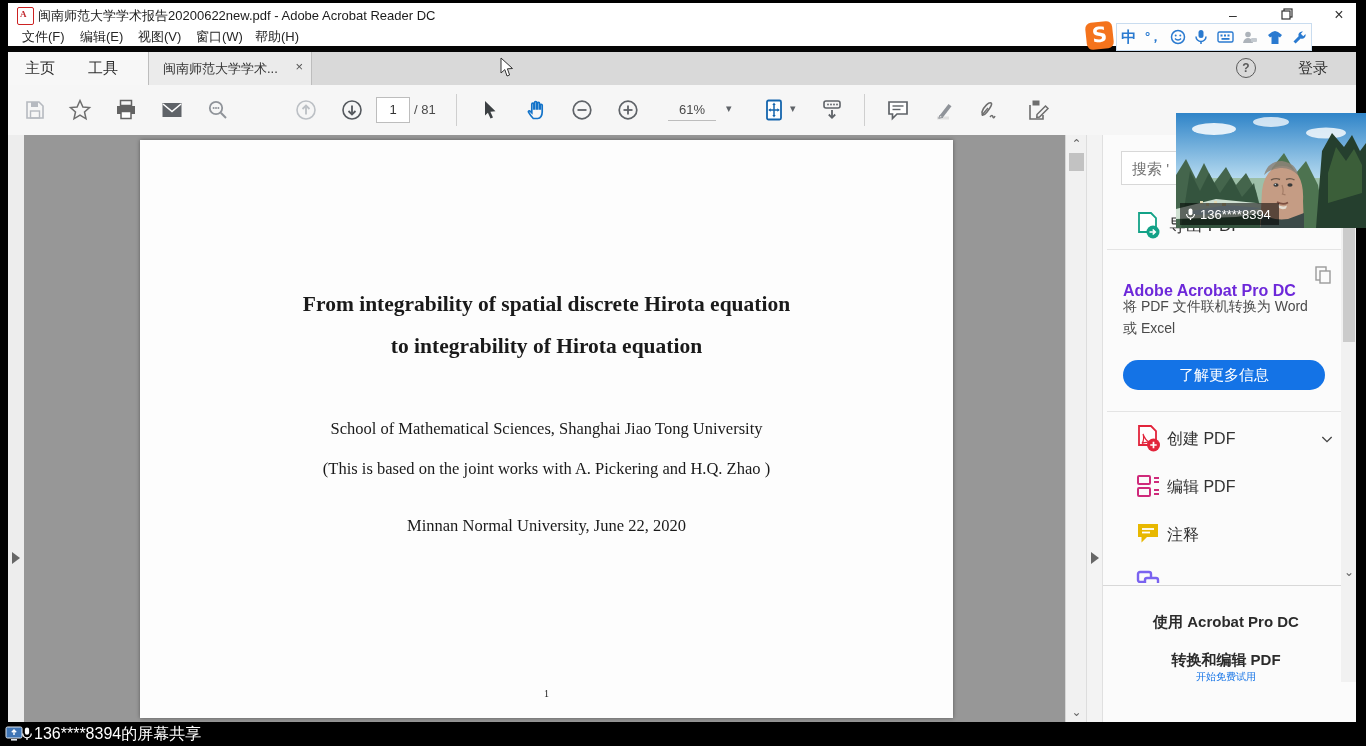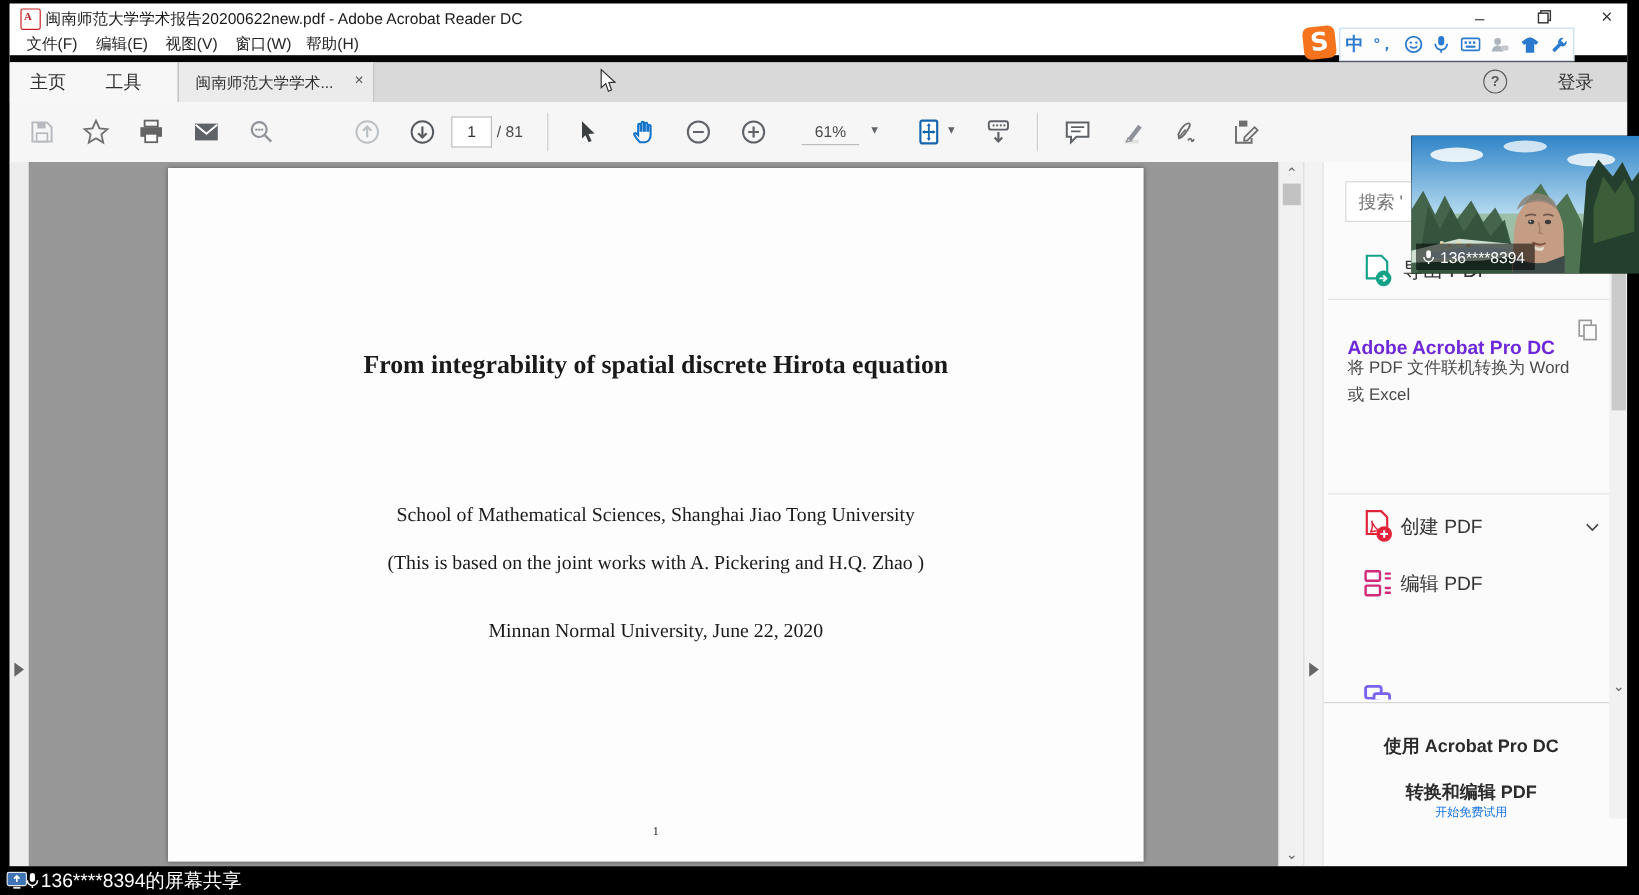--- a/index.html
+++ b/index.html
@@ -235,20 +235,21 @@
       </svg>
   </div>
 
   <div class="abs navstrip">
     <div class="tri" style="left:4px;top:417px;"></div>
   </div>
 
   <div class="abs docarea">
     <div class="page">
       <div class="pline" style="top:152px;font-size:21.5px;font-weight:bold;">From integrability of spatial discrete Hirota equation</div>
+      <div class="pline" style="top:194px;font-size:21.5px;font-weight:bold;">to integrability of Hirota equation</div>
       <div class="pline" style="top:279px;font-size:16.5px;">School of Mathematical Sciences, Shanghai Jiao Tong University</div>
       <div class="pline" style="top:319px;font-size:16.5px;">(This is based on the joint works with A. Pickering and H.Q. Zhao )</div>
       <div class="pline" style="top:376px;font-size:16.5px;">Minnan Normal University, June 22, 2020</div>
       <div class="pline" style="top:548px;font-size:10px;">1</div>
     </div>
   </div>
 
   <div class="abs vscroll">
     <div class="chev" style="top:2px;">⌃</div>
     <div class="vthumb"></div>
@@ -274,20 +275,21 @@
 
     <div class="promo-title">Adobe Acrobat Pro DC</div>
     <svg width="20" height="20" viewBox="0 0 20 20" style="position:absolute;left:210px;top:130px;">
         <rect x="3" y="2" width="10" height="13" fill="none" stroke="#9a9a9a" stroke-width="1.4"></rect>
         <rect x="7" y="6" width="10" height="12" fill="#fbfbfb" stroke="#9a9a9a" stroke-width="1.4"></rect>
       </svg>
     <div class="promo-body">
       <span>将 PDF 文件联机转换为 Word</span><br>
       <span>或 Excel</span>
     </div>
+    <div class="bluebtn">了解更多信息</div>
     <div class="divider" style="top:276px;left:4px;"></div>
 
     <div class="toolrow" style="top:338px;">
       <svg width="26" height="26" viewBox="0 0 26 26">
         <rect x="3" y="3" width="12" height="8" rx="1" fill="none" stroke="#cf2a7b" stroke-width="2"></rect>
         <rect x="3" y="15" width="12" height="8" rx="1" fill="none" stroke="#cf2a7b" stroke-width="2"></rect>
         <line x1="19" y1="5" x2="24" y2="5" stroke="#cf2a7b" stroke-width="2"></line>
         <line x1="19" y1="9" x2="24" y2="9" stroke="#cf2a7b" stroke-width="2"></line>
         <line x1="19" y1="17" x2="24" y2="17" stroke="#cf2a7b" stroke-width="2"></line>
         <line x1="19" y1="21" x2="24" y2="21" stroke="#cf2a7b" stroke-width="2"></line>
@@ -301,20 +303,28 @@
         <path d="M8 9c1.5 4 4 7 6 8 -2.5.6-5 .4-7 1.4 2-2.6 2-7 1-9.4z" fill="none" stroke="#e2243b" stroke-width="1.2"></path>
         <circle cx="18.5" cy="20" r="6.5" fill="#e2243b"></circle>
         <path d="M18.5 16.8v6.4M15.3 20h6.4" stroke="#fff" stroke-width="1.7"></path>
       </svg>
       <span class="lbl">创建 PDF</span>
       <svg width="16" height="16" viewBox="0 0 24 24" style="position:absolute;left:216px;top:6px;">
           <polyline points="5,9 12,16 19,9" fill="none" stroke="#444" stroke-width="2"></polyline>
         </svg>
     </div>
 
+    <div class="toolrow" style="top:386px;">
+      <svg width="26" height="26" viewBox="0 0 26 26">
+        <path d="M3 3h20v13H12l-5.5 5.5V16H3z" fill="#e8b800"></path>
+        <line x1="7" y1="8" x2="19" y2="8" stroke="#fff" stroke-width="1.8"></line>
+        <line x1="7" y1="11.5" x2="15" y2="11.5" stroke="#fff" stroke-width="1.8"></line>
+      </svg>
+      <span class="lbl">注释</span>
+    </div>
 
     <div class="toolrow" style="top:434px;height:14px;overflow:hidden;">
       <svg width="26" height="26" viewBox="0 0 26 26">
         <rect x="3" y="3" width="13" height="10" rx="2" fill="none" stroke="#7a63f0" stroke-width="2.4"></rect>
         <rect x="10" y="9" width="13" height="10" rx="2" fill="#fbfbfb" stroke="#7a63f0" stroke-width="2.4"></rect>
       </svg>
     </div>
     <div class="divider" style="top:450px;left:0;width:254px;border-color:#d8d8d8;"></div>
 
     <div class="sb-footer">

